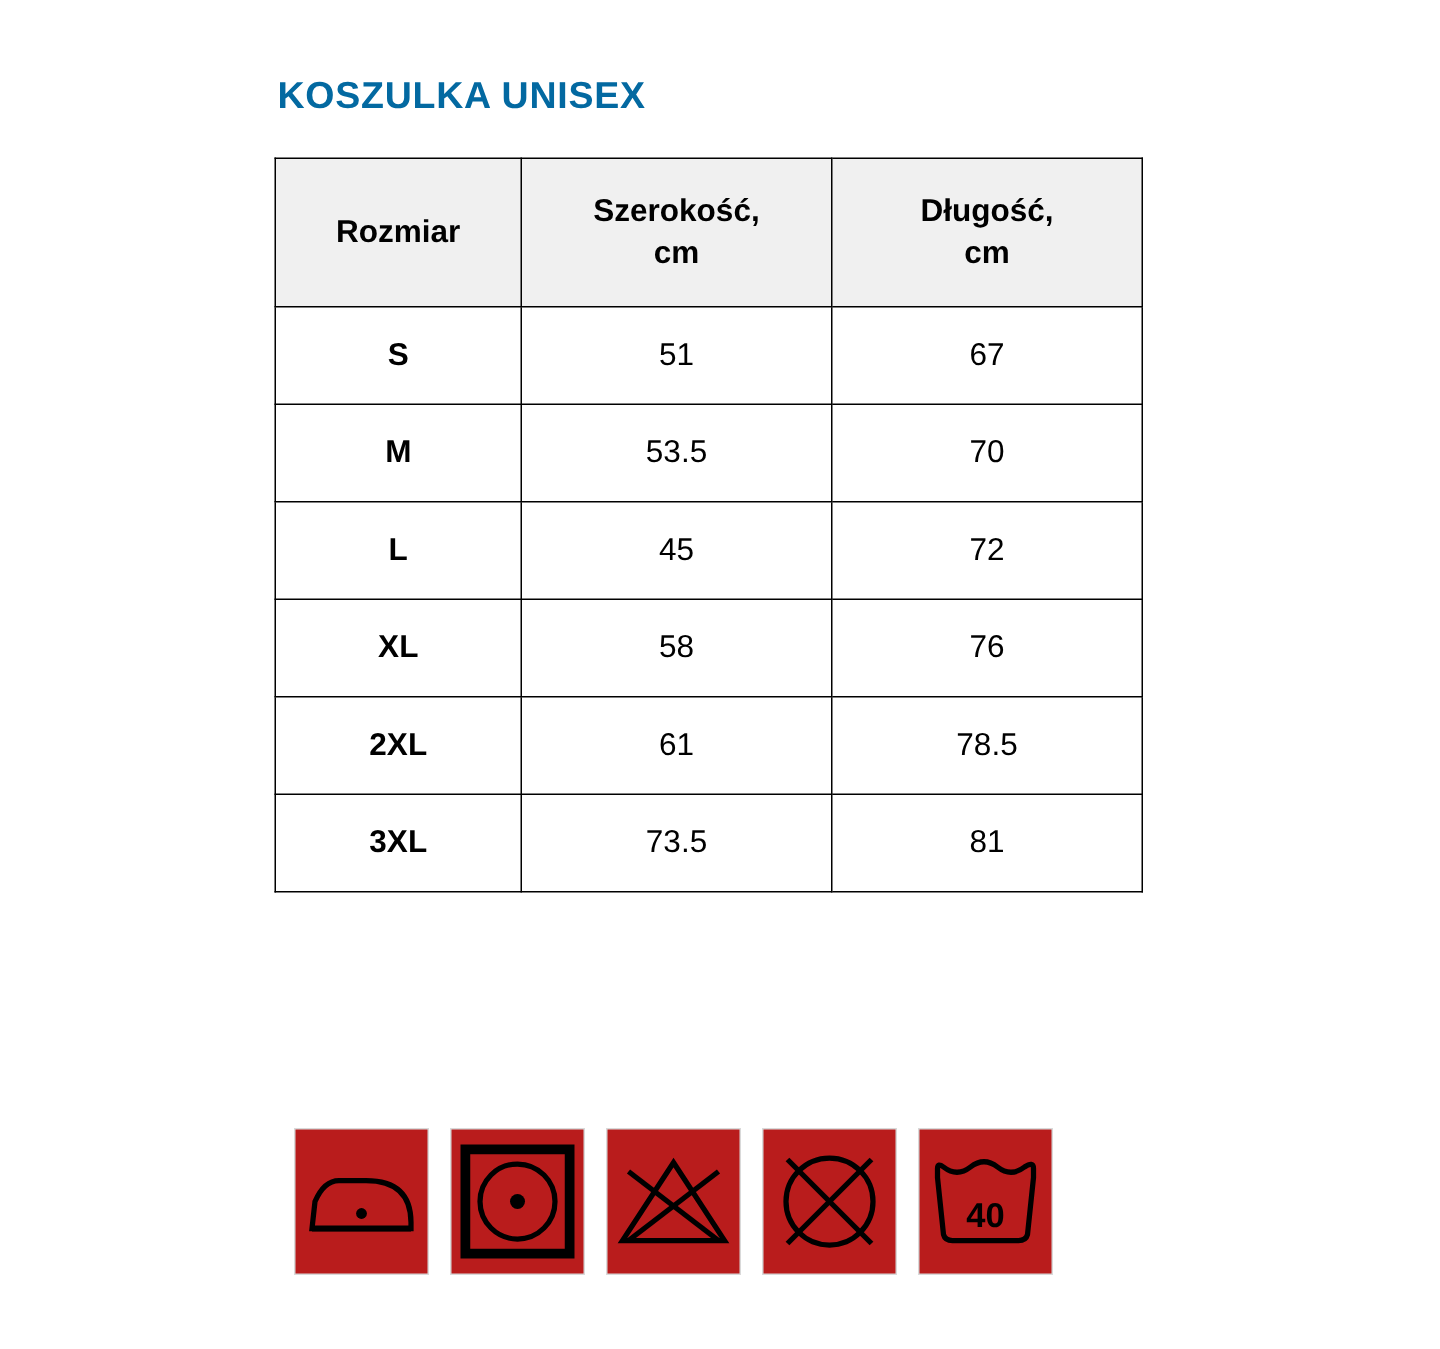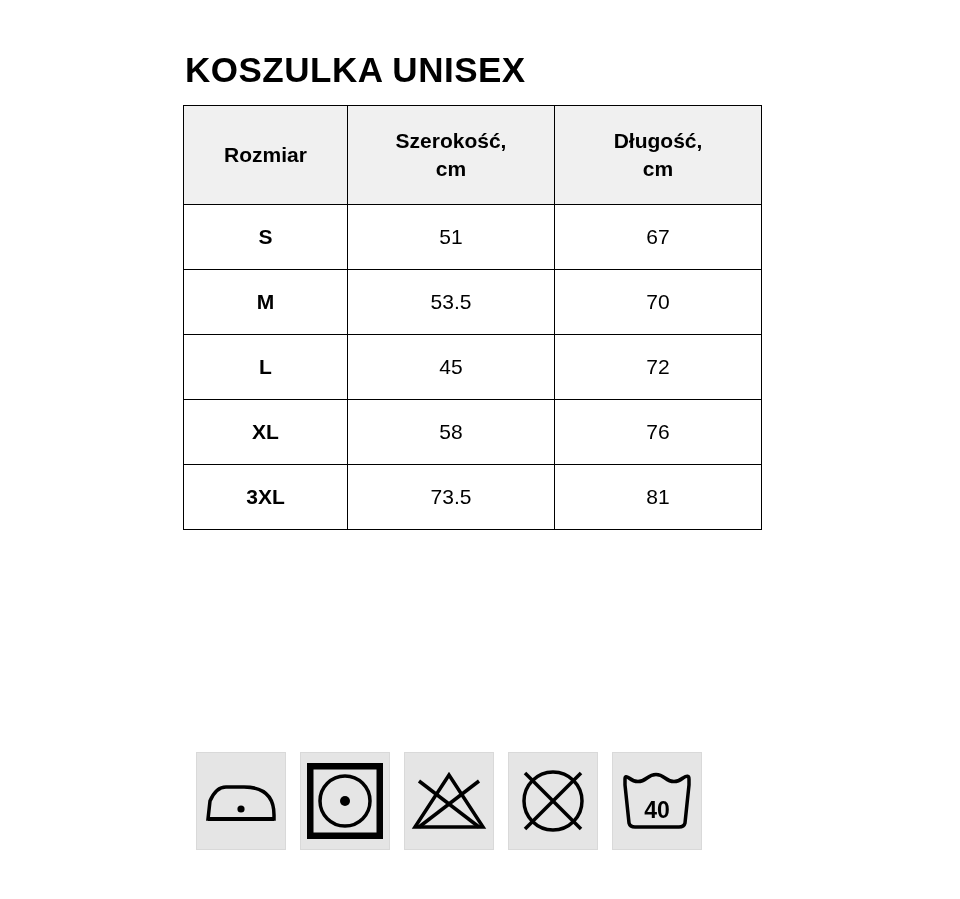--- a/index.html
+++ b/index.html
@@ -19,24 +19,24 @@
     width: 960px;
     height: 899px;
     box-sizing: border-box;
     padding: 0;
     position: relative;
   }
   .title {
     position: absolute;
     left: 185px;
     top: 50px;
-    font-size: 35px;
+    font-size: 25px;
     font-weight: bold;
     letter-spacing: 0.5px;
-    color: #000000;
+    color: #0369a1;
   }
   .size-table {
     position: absolute;
     left: 183px;
     top: 105px;
     width: 578px;
     border-collapse: collapse;
     table-layout: fixed;
     padding-left: 36px;
   }
@@ -75,21 +75,21 @@
     align-items: flex-start;
   }
   .care-icon {
     width: 90px;
     height: 98px;
     border: 1px solid #d9d9d9;
     box-sizing: border-box;
     display: flex;
     align-items: center;
     justify-content: center;
-    background: #e5e5e5;
+    background: #b91c1c;
   }
   .care-icon svg { display: block; }
 </style>
 </head>
 <body>
 
 <div class="page">
 
   <div class="title">KOSZULKA UNISEX</div>
 
@@ -125,20 +125,25 @@
       </tr>
       <tr>
         <td class="size-cell">L</td>
         <td>45</td>
         <td>72</td>
       </tr>
       <tr>
         <td class="size-cell">XL</td>
         <td>58</td>
         <td>76</td>
+      </tr>
+      <tr>
+        <td class="size-cell">2XL</td>
+        <td>61</td>
+        <td>78.5</td>
       </tr>
       <tr>
         <td class="size-cell">3XL</td>
         <td>73.5</td>
         <td>81</td>
       </tr>
     </tbody>
   </table>
 
   <div class="care-row">

